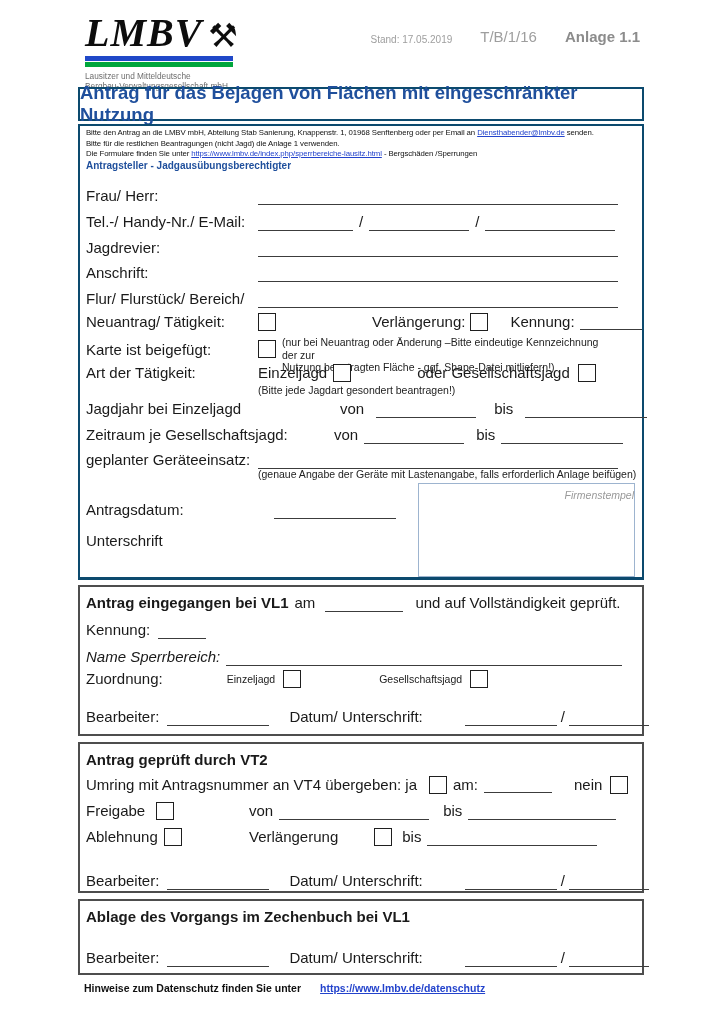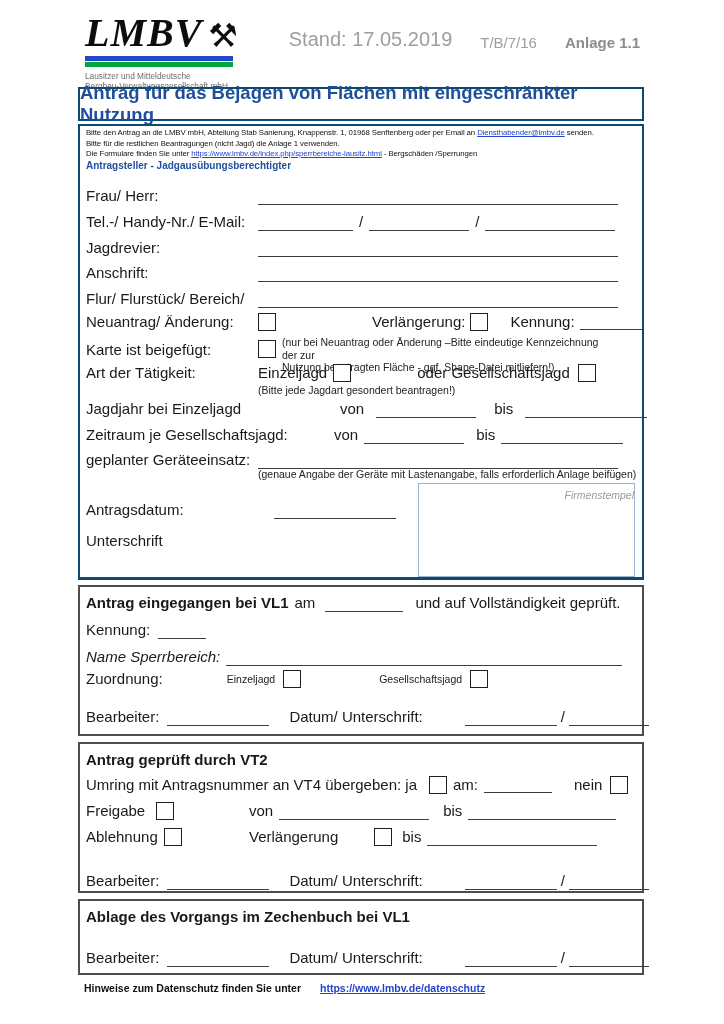--- a/index.html
+++ b/index.html
@@ -32,22 +32,22 @@
     </div>
     <div style="width:148px;height:5px;margin-top:2px;background:#2048c8;"></div>
     <div style="width:148px;height:5px;margin-top:1px;background:#00a63c;"></div>
     <div style="margin-top:4px;font-size:8.3px;line-height:10px;color:#6e6e6e;">
       <div>Lausitzer und Mitteldeutsche</div>
       <div>Bergbau-Verwaltungsgesellschaft mbH</div>
     </div>
   </div>
 
   <div class="r" style="top:28px;left:340px;width:300px;justify-content:flex-end;gap:28px;">
-    <span style="font-size:20px;color:#9e9e9e;">Stand: 17.05.2019</span>
-    <span style="font-size:15px;color:#9e9e9e;">T/B/7/16</span>
+    <span style="font-size:10px;color:#9e9e9e;">Stand: 17.05.2019</span>
+    <span style="font-size:15px;color:#9e9e9e;">T/B/1/16</span>
     <span style="font-size:15px;color:#8c8c8c;font-weight:bold;">Anlage 1.1</span>
   </div>
 
   <div class="box bluebox" style="left:78px;top:87px;width:566px;height:34px;display:flex;align-items:center;justify-content:center;">
     <span class="bluetext b" style="font-size:18.5px;">Antrag für das Bejagen von Flächen mit eingeschränkter Nutzung</span>
   </div>
 
   <div class="box bluebox" style="left:78px;top:124px;width:566px;height:456px;border-bottom-width:3px;"></div>
 
   <div class="abs tiny" style="left:86px;top:128px;width:552px;">
@@ -87,21 +87,21 @@
     <span class="lbl" style="width:172px;">Anschrift:</span>
     <span class="fl" style="width:360px;"></span>
   </div>
 
   <div class="r" style="top:289px;left:86px;">
     <span class="lbl" style="width:172px;">Flur/ Flurstück/ Bereich/</span>
     <span class="fl" style="width:360px;"></span>
   </div>
 
   <div class="r" style="top:312px;left:86px;align-items:center;">
-    <span class="lbl" style="width:172px;">Neuantrag/ Änderung:</span>
+    <span class="lbl" style="width:172px;">Neuantrag/ Tätigkeit:</span>
     <span class="cb"></span>
     <span class="lbl" style="margin-left:96px;">Verlängerung:</span>
     <span class="cb" style="margin-left:5px;"></span>
     <span class="lbl" style="margin-left:22px;">Kennung:</span>
     <span class="fl" style="width:62px;margin-left:5px;"></span>
   </div>
 
   <div class="r" style="top:336px;left:86px;align-items:flex-start;">
     <span class="lbl" style="width:172px;padding-top:4px;">Karte ist beigefügt:</span>
     <span class="cb" style="margin-top:4px;"></span>

